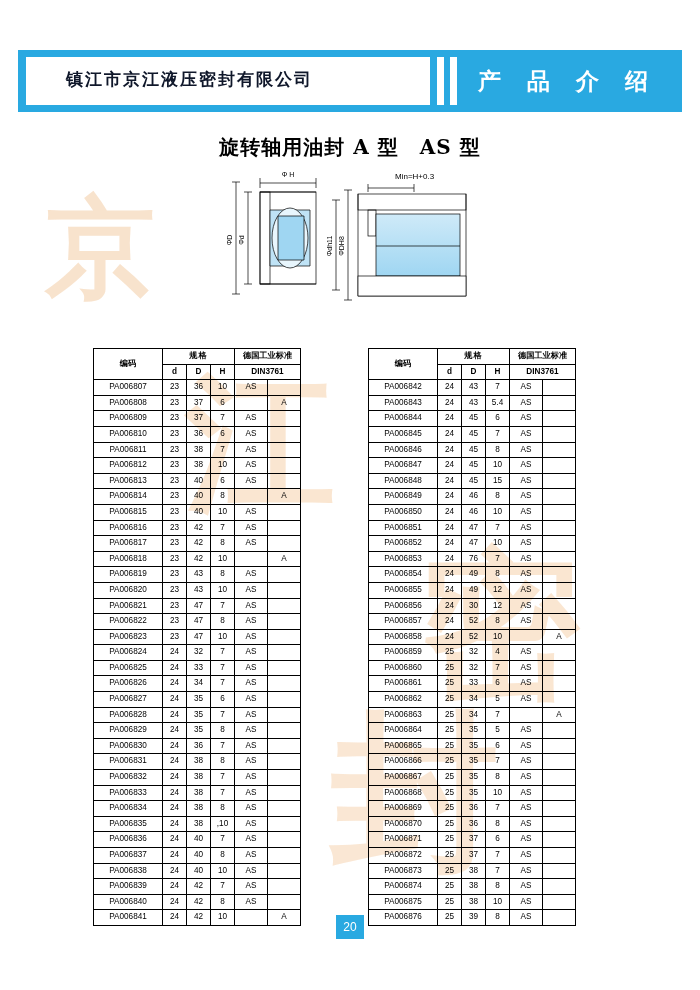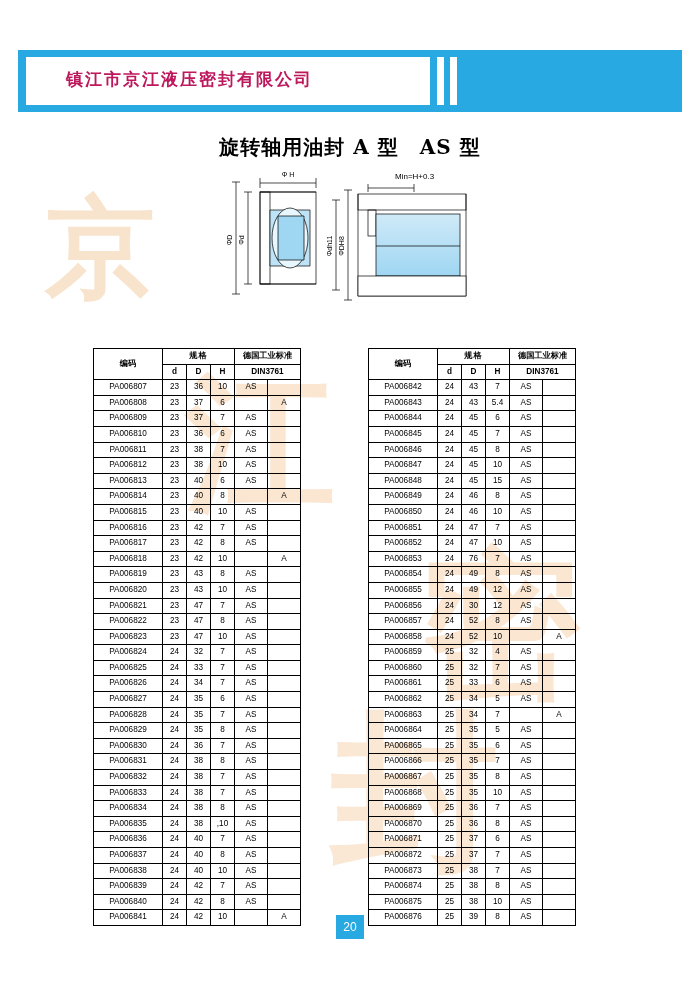--- a/index.html
+++ b/index.html
@@ -18,21 +18,21 @@
     position:absolute;left:0;top:0;width:664px;height:62px;
     background:#29a9e1;
   }
   .header .whitebox{
     position:absolute;left:8px;top:7px;width:404px;height:48px;
     background:#ffffff;
   }
   .company{
     position:absolute;left:48px;top:18px;
     font-family:"DejaVu Serif", serif;
-    font-size:17px;font-weight:bold;color:#be185d;letter-spacing:2px;
+    font-size:17px;font-weight:bold;color:#0f172a;letter-spacing:2px;
     white-space:nowrap;
   }
   .gap1{position:absolute;left:419px;top:7px;width:7px;height:48px;background:#fff;}
   .gap2{position:absolute;left:432px;top:7px;width:7px;height:48px;background:#fff;}
   .prodtitle{
     position:absolute;left:460px;top:16px;
     font-family:"DejaVu Serif", serif;
     font-size:23px;font-weight:bold;color:#ffffff;letter-spacing:9px;
     white-space:nowrap;
   }
@@ -101,20 +101,21 @@
 </style>
 </head>
 <body>
 
 <div class="header">
   <div class="band"></div>
   <div class="whitebox"></div>
   <div class="gap1"></div>
   <div class="gap2"></div>
   <div class="company">镇江市京江液压密封有限公司</div>
+  <div class="prodtitle">产 品 介 绍</div>
 </div>
 
 <div class="wm wm1">京</div>
 <div class="wm wm2">江</div>
 <div class="wm wm3">密</div>
 <div class="wm wm4">封</div>
 
 <div class="sectitle">旋转轴用油封 A 型　AS 型</div>
 
 <div class="dim-top">Min=H+0.3</div>

